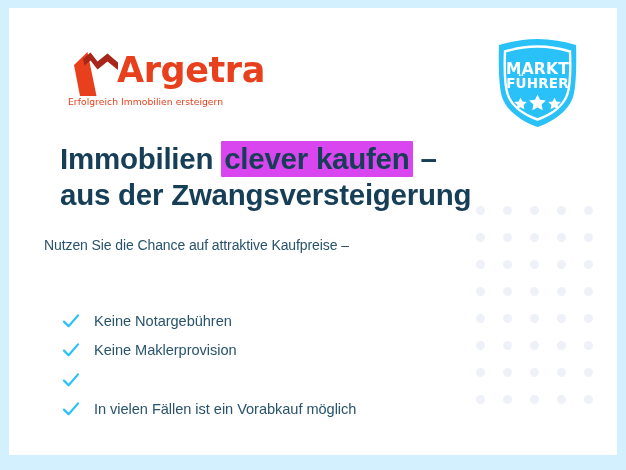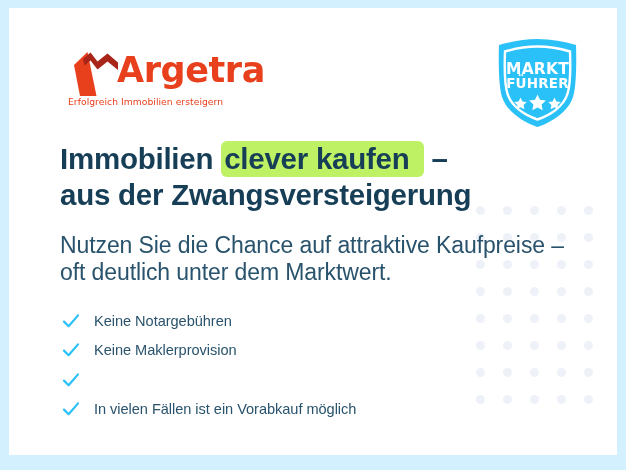--- a/index.html
+++ b/index.html
@@ -109,32 +109,32 @@
     left: 51px;
     top: 133px;
     font-size: 29.5px;
     font-weight: 700;
     line-height: 36px;
     color: #163e56;
     letter-spacing: -0.25px;
     white-space: nowrap;
   }
   .headline .hl {
-    background: #bef264;
-    padding: 1px 14px 2px 3px;
-    border-radius: 6px;
+    background: #d946ef;
+    padding: 1px 3px 2px 3px;
+    border-radius: 1px;
     box-decoration-break: clone;
   }
 
   
   .subcopy {
     position: absolute;
-    left: 51px;
+    left: 35px;
     top: 224px;
-    font-size: 23px;
+    font-size: 14px;
     line-height: 27px;
     color: #29536c;
     letter-spacing: -0.1px;
     white-space: nowrap;
   }
 
   
   .bullets {
     position: absolute;
     left: 53px;
@@ -238,21 +238,20 @@
       </svg>
     </div>
 
     <h1 class="headline">
       <span><span>Immobilien </span><span class="hl">clever kaufen</span><span> –</span></span><br>
       <span>aus der Zwangsversteigerung</span>
     </h1>
 
     <p class="subcopy">
       <span>Nutzen Sie die Chance auf attraktive Kaufpreise –</span><br>
-      <span>oft deutlich unter dem Marktwert.</span>
     </p>
 
     <ul class="bullets">
       <li>
         <span class="check">
           <svg viewBox="0 0 18 18" xmlns="http://www.w3.org/2000/svg">
               <path d="M2 9.6 L6.6 14.2 L16 3.4" fill="none" stroke="#29c1f7" stroke-width="2.2" stroke-linecap="round" stroke-linejoin="round"></path>
             </svg>
         </span>
         <span class="bullet-text">Keine Notargebühren</span>

